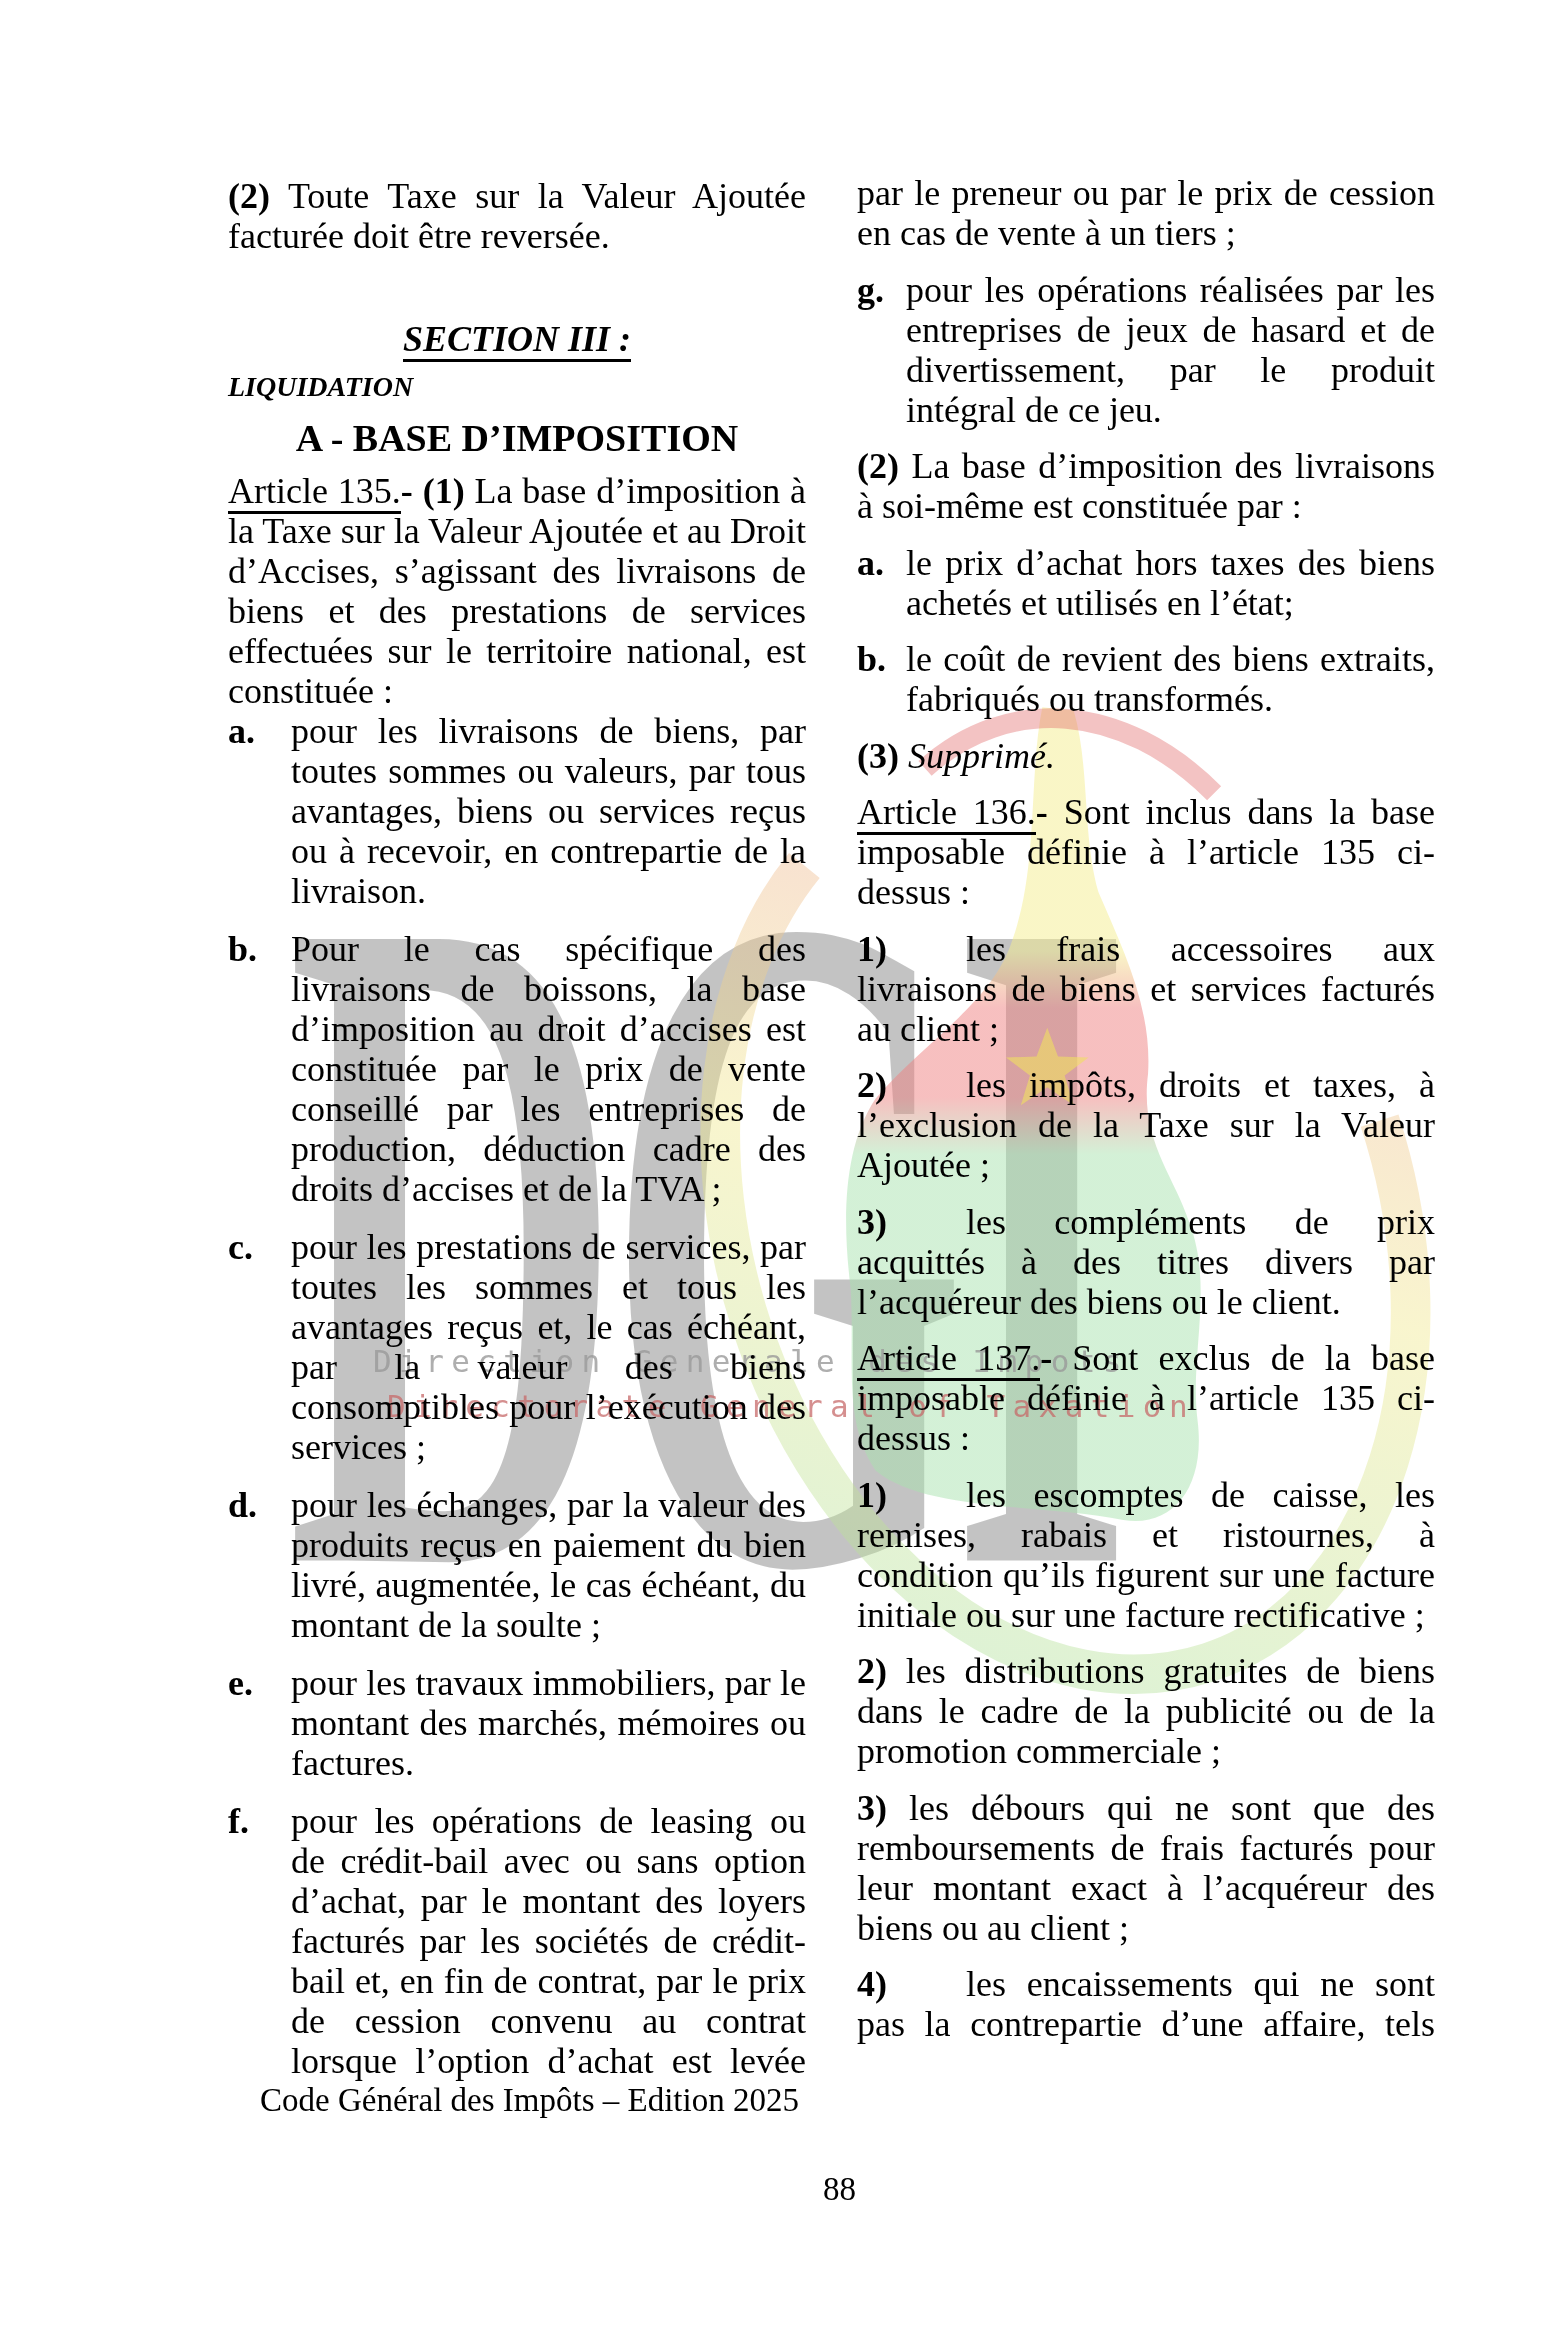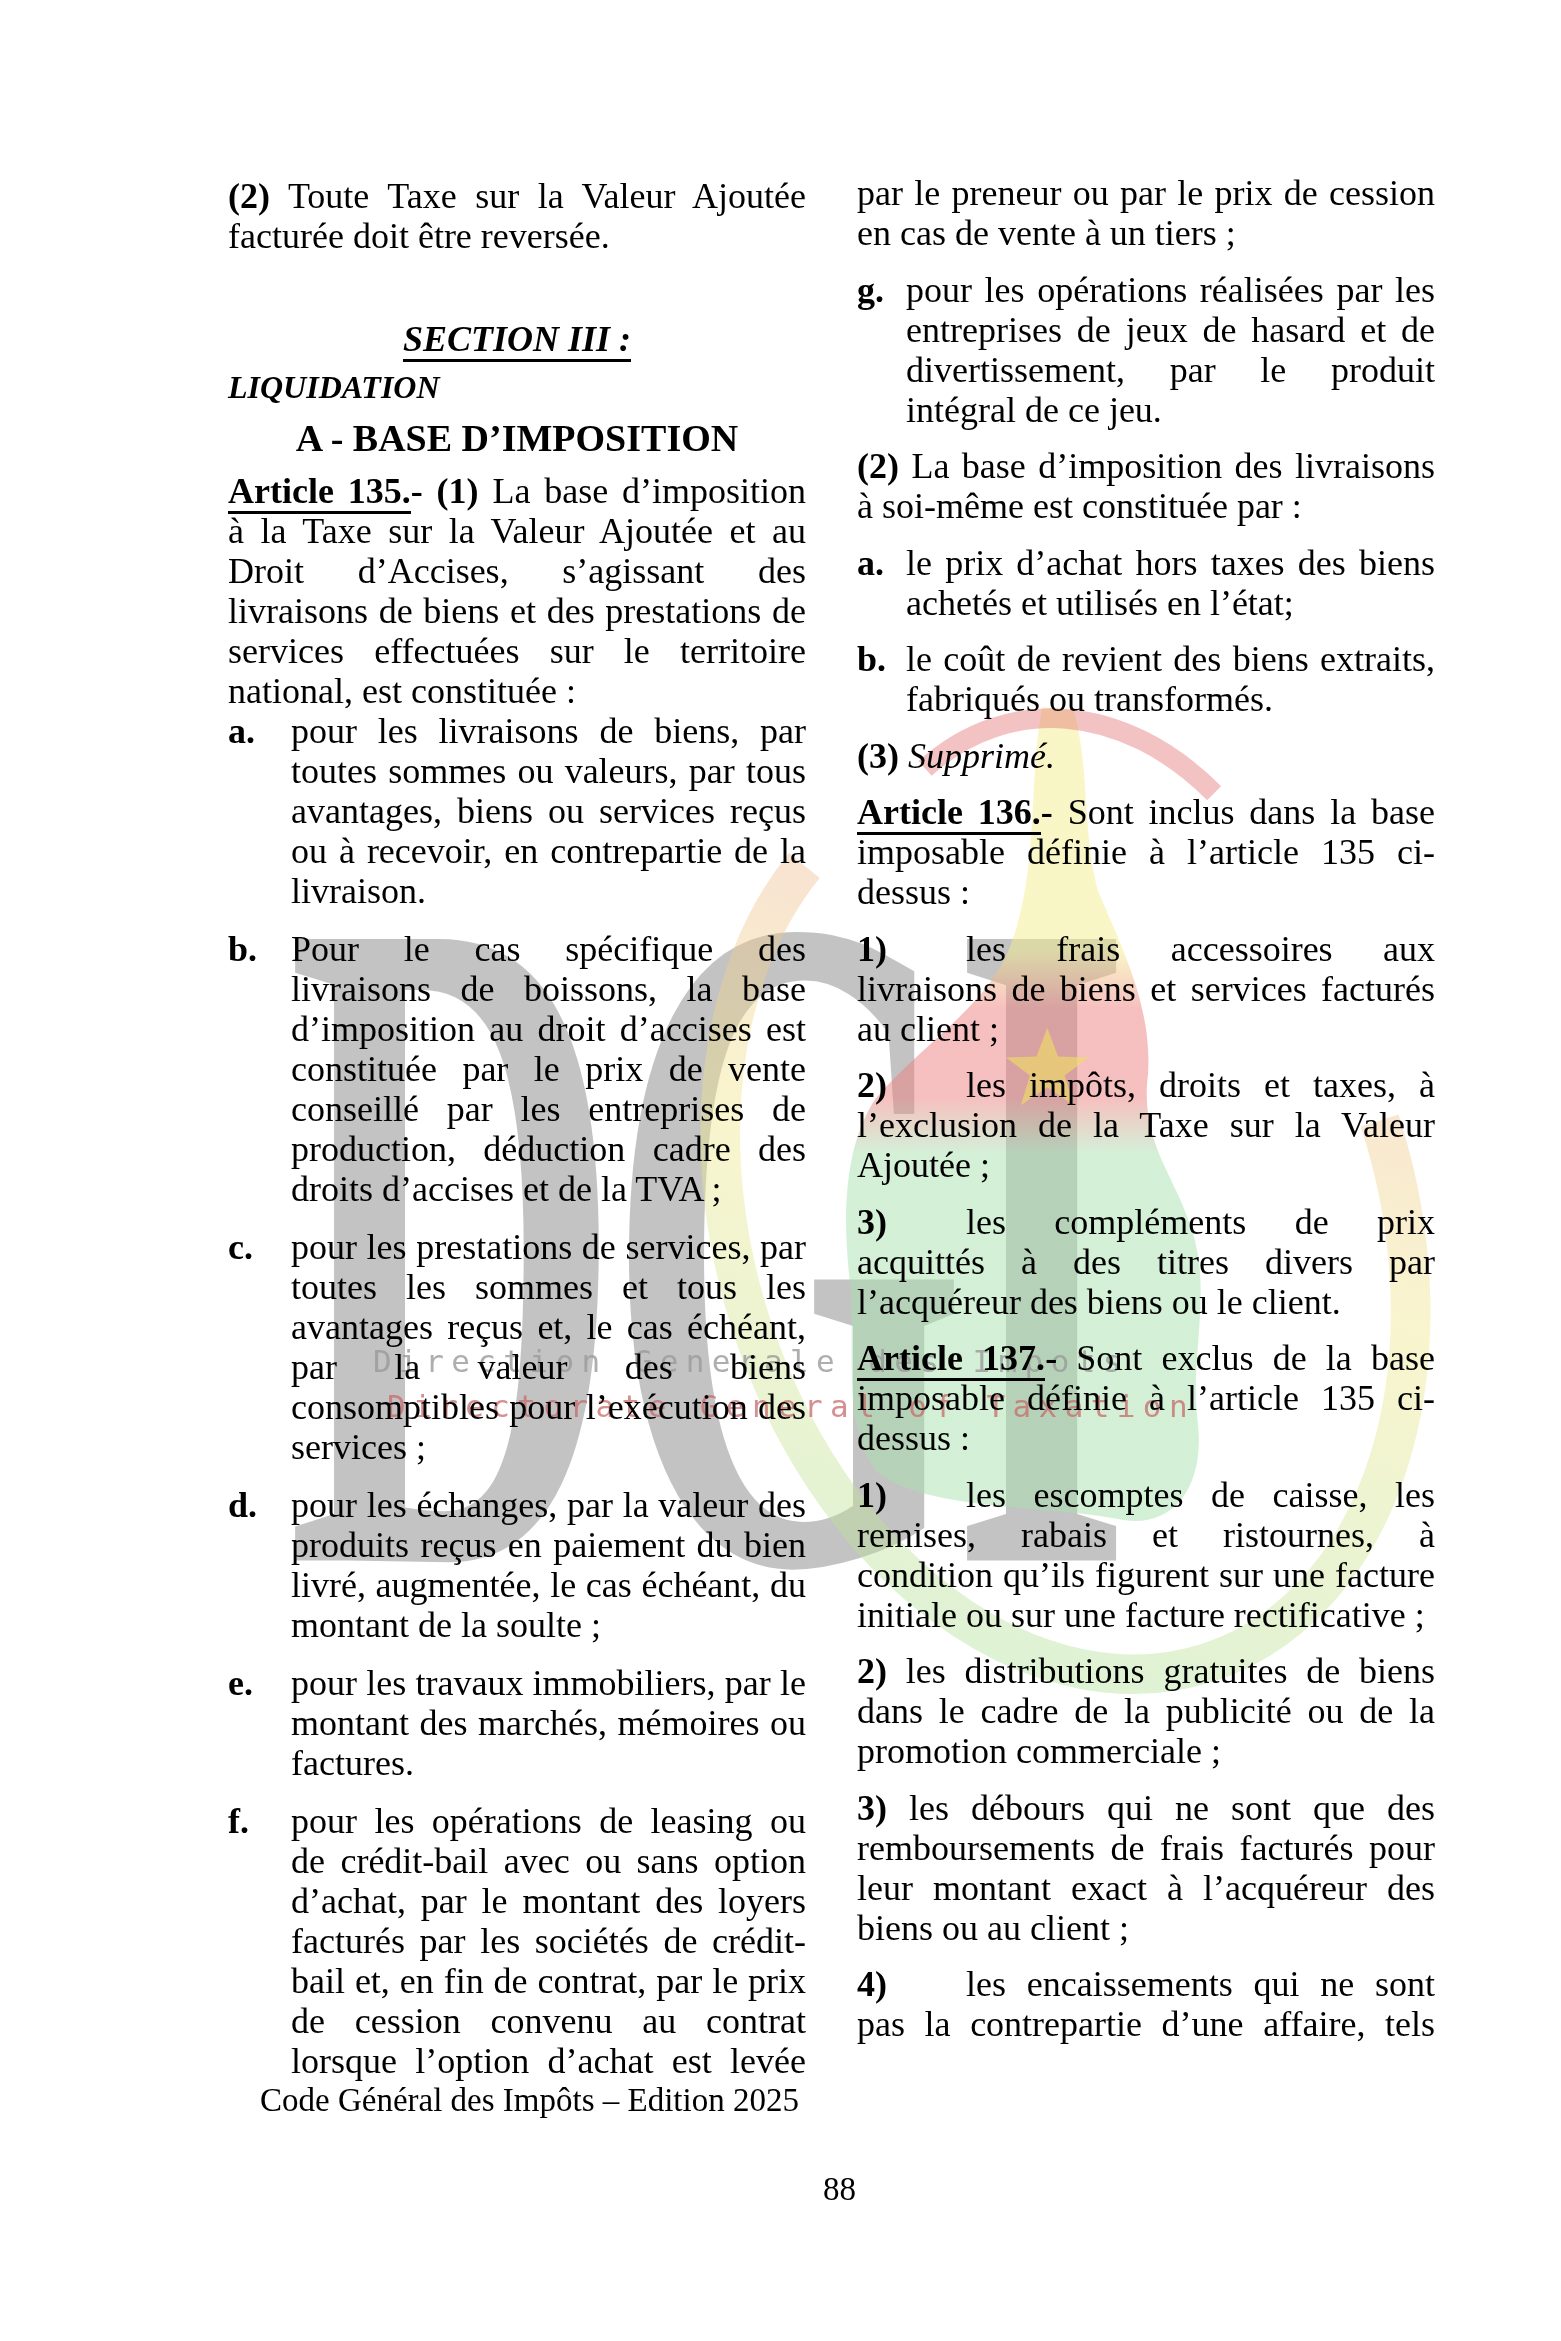--- a/index.html
+++ b/index.html
@@ -37,24 +37,24 @@
   b,.b{font-weight:bold;}
   .it{font-style:italic;}
   
   .h-sec{
     margin:59px 0 0 0 !important;
     text-align:center !important;
     font-weight:bold;font-style:italic;
     font-size:36px;line-height:48px;
   }
   .h-sec2{margin:0 !important;text-align:right;
-    font-weight:bold;font-style:italic;font-size:32px;line-height:48px;}
+    font-weight:bold;font-style:italic;font-size:28px;line-height:48px;}
   .h-sub{margin:6.6px 0 0 0 !important;text-align:center !important;
     font-weight:bold;font-size:38px;line-height:40px;}
-  .art-lbl{border-bottom:3.3px solid #000;font-weight:bold;}
+  .art-lbl{border-bottom:3.3px solid #000;font-weight:normal;}
   .p-art{margin-top:13.2px !important;}
   
   .l-item{padding-left:63px;text-indent:-63px;margin-top:18px !important;}
   .l-item .mk{display:inline-block;width:63px;text-indent:0;font-weight:bold;}
   .r-item{padding-left:49px;text-indent:-49px;margin-top:16.5px !important;}
   .r-item .mk{display:inline-block;width:49px;text-indent:0;font-weight:bold;}
   .first{margin-top:0 !important;}
   .gap20{margin-top:16.5px !important;}
   .tab{display:inline-block;width:79px;}
   .stretch{text-align-last:justify;}

